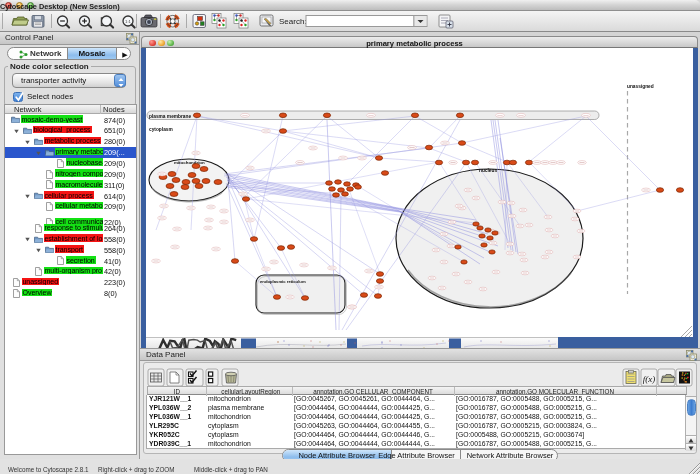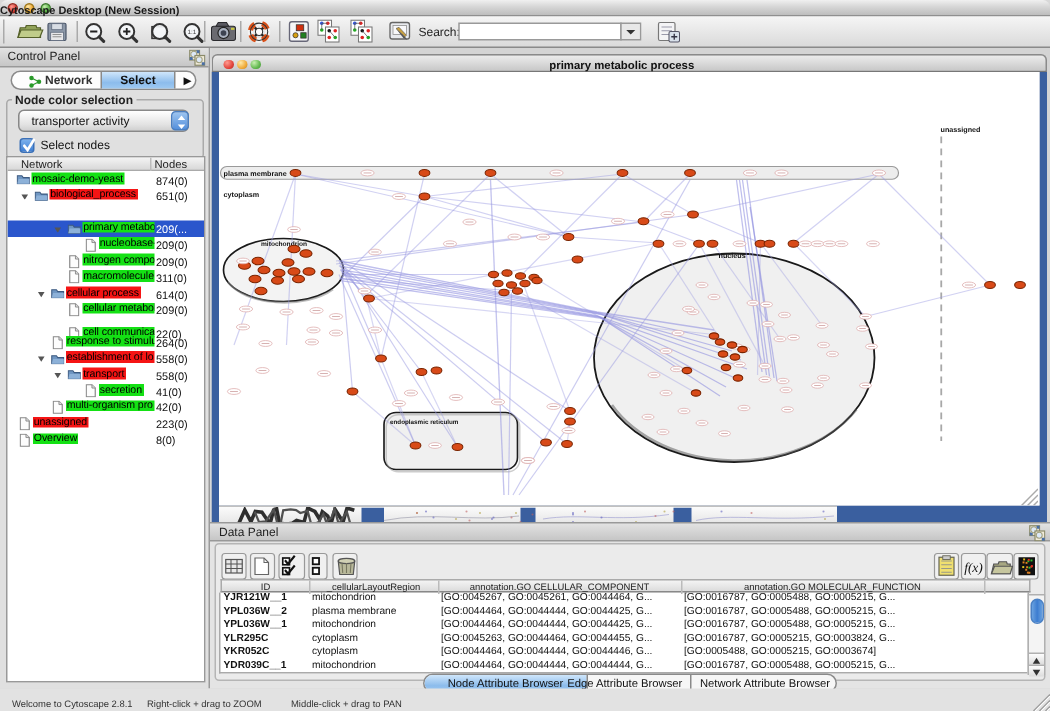--- a/index.html
+++ b/index.html
@@ -158,21 +158,21 @@
 
  <div class="abs" style="left:7px;top:15px;width:124px;height:13px;border:1px solid #8a8a8a;border-radius:7px;background:#fdfdfd;overflow:hidden;">
   <div class="abs" style="left:22px;top:0;width:37px;height:13px;font-size:8px;font-weight:bold;color:#333;text-align:left;line-height:12px;">Network</div>
   <svg class="abs" style="left:11px;top:2px" width="9" height="9" viewBox="0 0 9 9">
         <circle cx="2" cy="2" r="1.5" fill="#2a9a2a"></circle>
         <circle cx="7" cy="4.5" r="1.5" fill="#2a9a2a"></circle>
         <circle cx="2" cy="7" r="1.5" fill="#2a9a2a"></circle>
         <line x1="2" y1="2" x2="7" y2="4.5" stroke="#2a9a2a" stroke-width="0.7"></line>
         <line x1="2" y1="7" x2="7" y2="4.5" stroke="#2a9a2a" stroke-width="0.7"></line>
       </svg>
-  <div class="abs" style="left:59px;top:0;width:50px;height:13px;background:linear-gradient(#cfe6fb,#8cbcec 55%,#a8d0f4);border-left:1px solid #8a8a8a;border-right:1px solid #8a8a8a;font-size:8px;font-weight:bold;color:#111;text-align:center;line-height:12px;">Select</div>
+  <div class="abs" style="left:59px;top:0;width:50px;height:13px;background:linear-gradient(#cfe6fb,#8cbcec 55%,#a8d0f4);border-left:1px solid #8a8a8a;border-right:1px solid #8a8a8a;font-size:8px;font-weight:bold;color:#111;text-align:center;line-height:12px;">Mosaic</div>
   <div class="abs" style="left:110px;top:0;width:14px;height:13px;font-size:7px;color:#111;text-align:center;line-height:13px;">▶</div>
  </div>
 
  <div class="abs" style="left:4px;top:34px;width:132px;height:40px;border:1px solid #aaa;border-radius:3px;"></div>
  <div class="abs" style="left:8px;top:30px;background:#e0e0e0;padding:0 2px;font-size:8px;font-weight:bold;color:#222;">Node color selection</div>
 
  <div class="abs" style="left:12px;top:41px;width:114px;height:15px;border:1px solid #888;border-radius:4px;background:linear-gradient(#ffffff,#e2e2e2 70%,#d0d0d0);">
    <div class="abs" style="left:8px;top:2px;font-size:8px;color:#111;">transporter activity</div>
    <div class="abs" style="left:101px;top:0px;width:12px;height:13px;border-radius:3px;background:linear-gradient(#9cc4f0,#5590dc);border:0.5px solid #4a7ec0;">
      <svg width="12" height="13" viewBox="0 0 12 13">
@@ -206,20 +206,31 @@
       <div class="abs" style="left:0;top:20.4px;width:131px;height:10.85px;padding-left:22px;">
         <svg class="abs" style="left:8.5px;top:3.5px" width="5" height="4.5" viewBox="0 0 5 4.5">
           <path d="M0.3 0.7 L4.7 0.7 L2.5 4.2 Z" fill="#555"></path>
         </svg>
         <svg class="abs" style="left:18px;top:1.8px" width="9" height="7" viewBox="0 0 9 7">
           <path d="M0.5 6.5 L0.5 1.2 L3.6 1.2 L4.5 2.4 L8.5 2.4 L8.5 6.5 Z" fill="#6f96c2" stroke="#3c5a80" stroke-width="0.7"></path>
           <path d="M0.5 6.5 L1.4 3.3 L8.5 3.3 L8.5 6.5 Z" fill="#8db1d8"></path>
         </svg>
         <div class="abs" style="left:27.5px;top:0.5px;max-width:70.5px;overflow:hidden;white-space:nowrap;background:#f51414;font-size:7.05px;letter-spacing:-0.05px;color:#000;padding:0.5px 1px 0 1px;">biological_process</div>
         <div class="abs" style="left:99px;top:1px;font-size:7.3px;color:#111;white-space:nowrap;">651(0)</div>
+      </div>
+      <div class="abs" style="left:0;top:31.2px;width:131px;height:10.85px;">
+        <svg class="abs" style="left:19.5px;top:3.5px" width="5" height="4.5" viewBox="0 0 5 4.5">
+          <path d="M0.3 0.7 L4.7 0.7 L2.5 4.2 Z" fill="#555"></path>
+        </svg>
+        <svg class="abs" style="left:29px;top:1.8px" width="9" height="7" viewBox="0 0 9 7">
+          <path d="M0.5 6.5 L0.5 1.2 L3.6 1.2 L4.5 2.4 L8.5 2.4 L8.5 6.5 Z" fill="#6f96c2" stroke="#3c5a80" stroke-width="0.7"></path>
+          <path d="M0.5 6.5 L1.4 3.3 L8.5 3.3 L8.5 6.5 Z" fill="#8db1d8"></path>
+        </svg>
+        <div class="abs" style="left:38.5px;top:0.5px;max-width:59.5px;overflow:hidden;white-space:nowrap;background:#f51414;font-size:7.05px;letter-spacing:-0.05px;color:#000;padding:0.5px 1px 0 1px;">metabolic process</div>
+        <div class="abs" style="left:99px;top:1px;font-size:7.3px;color:#111;white-space:nowrap;">280(0)</div>
       </div>
       <div class="abs" style="left:0;top:42.1px;width:131px;height:10.85px;background:#2a56cc;">
         <svg class="abs" style="left:30.5px;top:3.5px" width="5" height="4.5" viewBox="0 0 5 4.5">
           <path d="M0.3 0.7 L4.7 0.7 L2.5 4.2 Z" fill="#555"></path>
         </svg>
         <svg class="abs" style="left:40px;top:1.8px" width="9" height="7" viewBox="0 0 9 7">
           <path d="M0.5 6.5 L0.5 1.2 L3.6 1.2 L4.5 2.4 L8.5 2.4 L8.5 6.5 Z" fill="#6f96c2" stroke="#3c5a80" stroke-width="0.7"></path>
           <path d="M0.5 6.5 L1.4 3.3 L8.5 3.3 L8.5 6.5 Z" fill="#8db1d8"></path>
         </svg>
         <div class="abs" style="left:49.5px;top:0.5px;max-width:48.5px;overflow:hidden;white-space:nowrap;background:#14e114;font-size:7.05px;letter-spacing:-0.05px;color:#000;padding:0.5px 1px 0 1px;">primary metabolic </div>

